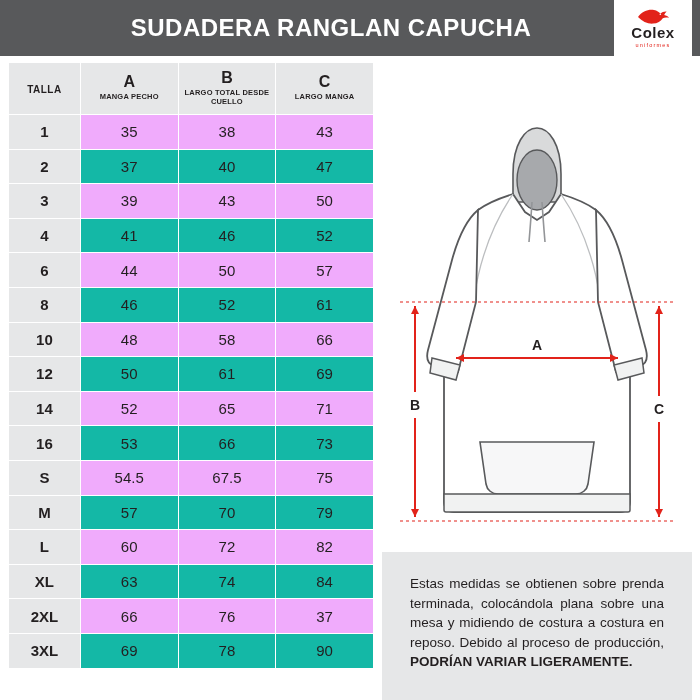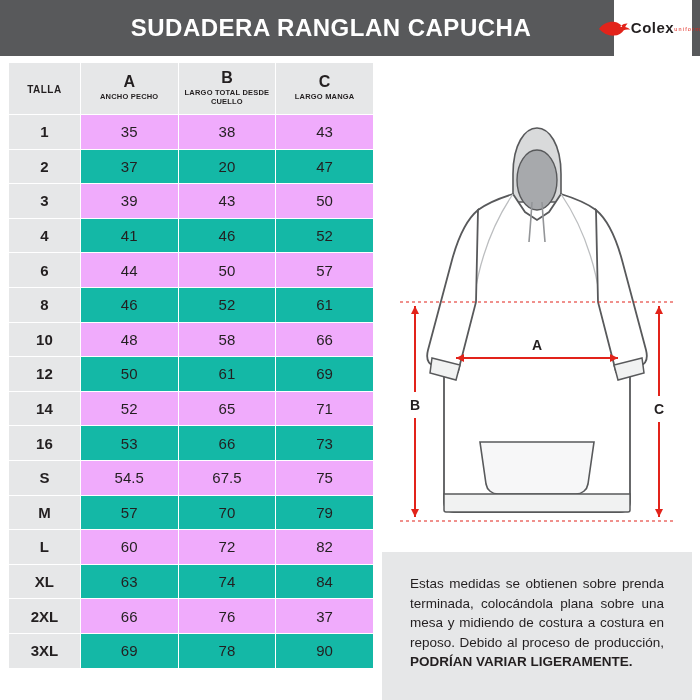--- a/index.html
+++ b/index.html
@@ -24,21 +24,21 @@
     text-align:center;
     color:#ffffff;
     font-size:24px;
     font-weight:bold;
     letter-spacing:0.5px;
     padding-left:48px;
   }
   .logo-box {
     width:78px; height:56px;
     background:#ffffff;
-    display:flex; flex-direction:row;
+    display:flex; flex-direction:column;
     align-items:center; justify-content:center;
     margin-right:8px;
   }
   .logo-bird { line-height:0; }
   .logo-word {
     font-size:15px; font-weight:bold; color:#231f20;
     letter-spacing:0.5px; margin-top:-1px;
   }
   .logo-sub {
     font-size:5.5px; color:#e2231a; letter-spacing:1.2px;
@@ -135,42 +135,42 @@
         <col class="col-data">
         <col class="col-data">
     </colgroup>
     <tbody>
       <tr class="head-row">
         <td>
           <span class="head-talla">TALLA</span>
         </td>
         <td>
           <span class="head-letter">A</span>
-          <span class="head-desc">ANCHO PECHO</span>
+          <span class="head-desc">MANGA PECHO</span>
         </td>
         <td>
           <span class="head-letter">B</span>
           <span class="head-desc">LARGO TOTAL DESDE CUELLO</span>
         </td>
         <td>
           <span class="head-letter">C</span>
           <span class="head-desc">LARGO MANGA</span>
         </td>
       </tr>
 
       <tr class="body-row row-light">
         <td class="size-cell">1</td>
         <td class="val">35</td>
         <td class="val">38</td>
         <td class="val">43</td>
       </tr>
       <tr class="body-row row-dark">
         <td class="size-cell">2</td>
         <td class="val">37</td>
-        <td class="val">20</td>
+        <td class="val">40</td>
         <td class="val">47</td>
       </tr>
       <tr class="body-row row-light">
         <td class="size-cell">3</td>
         <td class="val">39</td>
         <td class="val">43</td>
         <td class="val">50</td>
       </tr>
       <tr class="body-row row-dark">
         <td class="size-cell">4</td>

